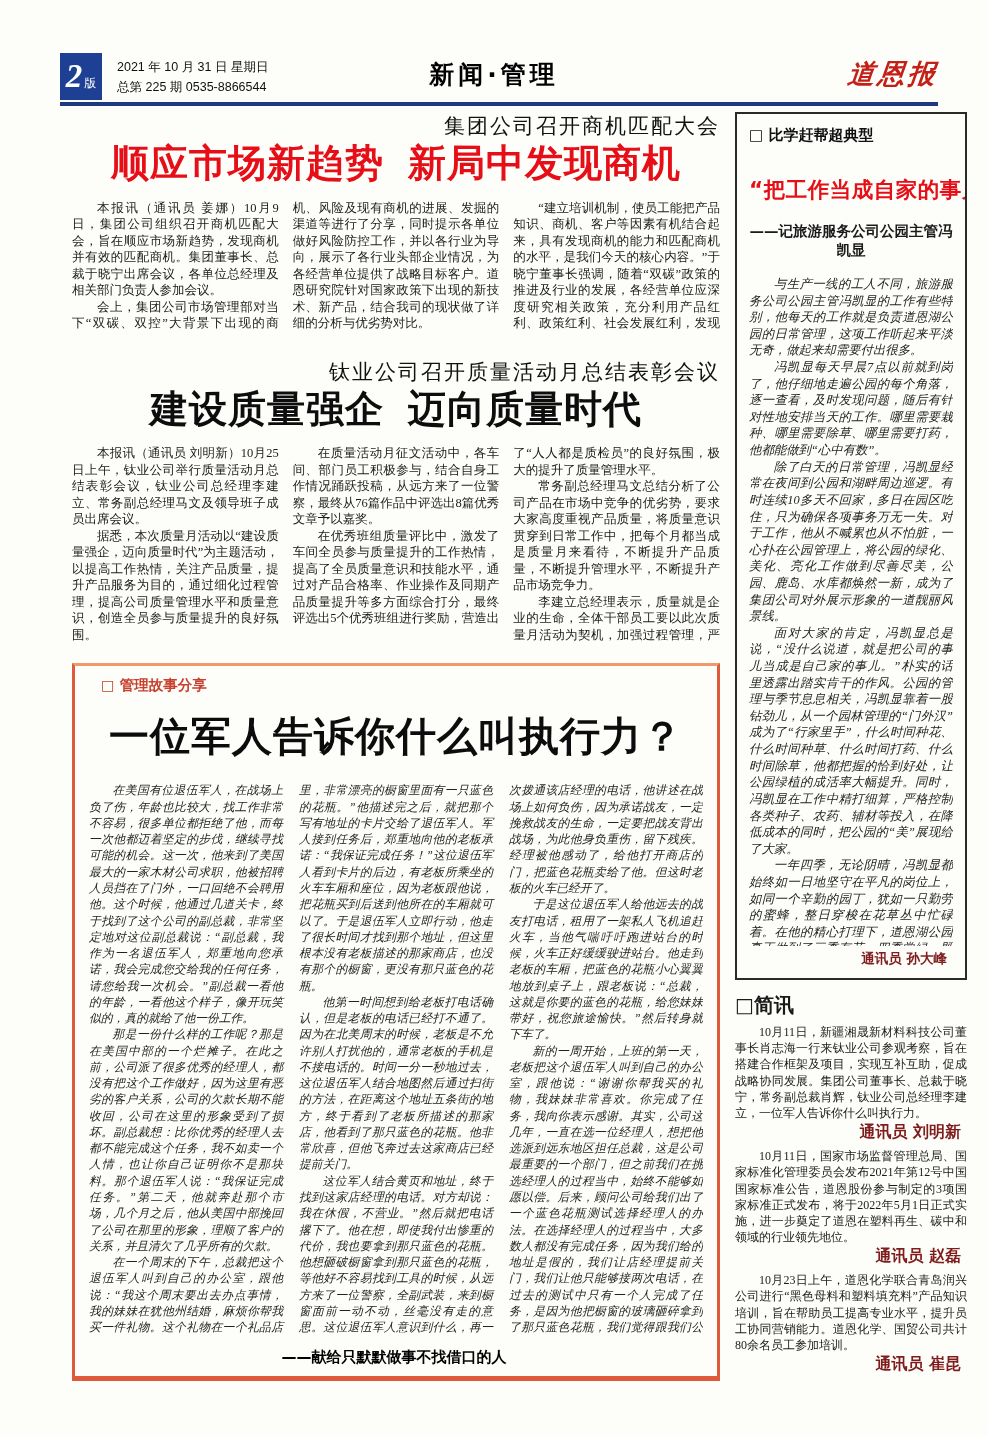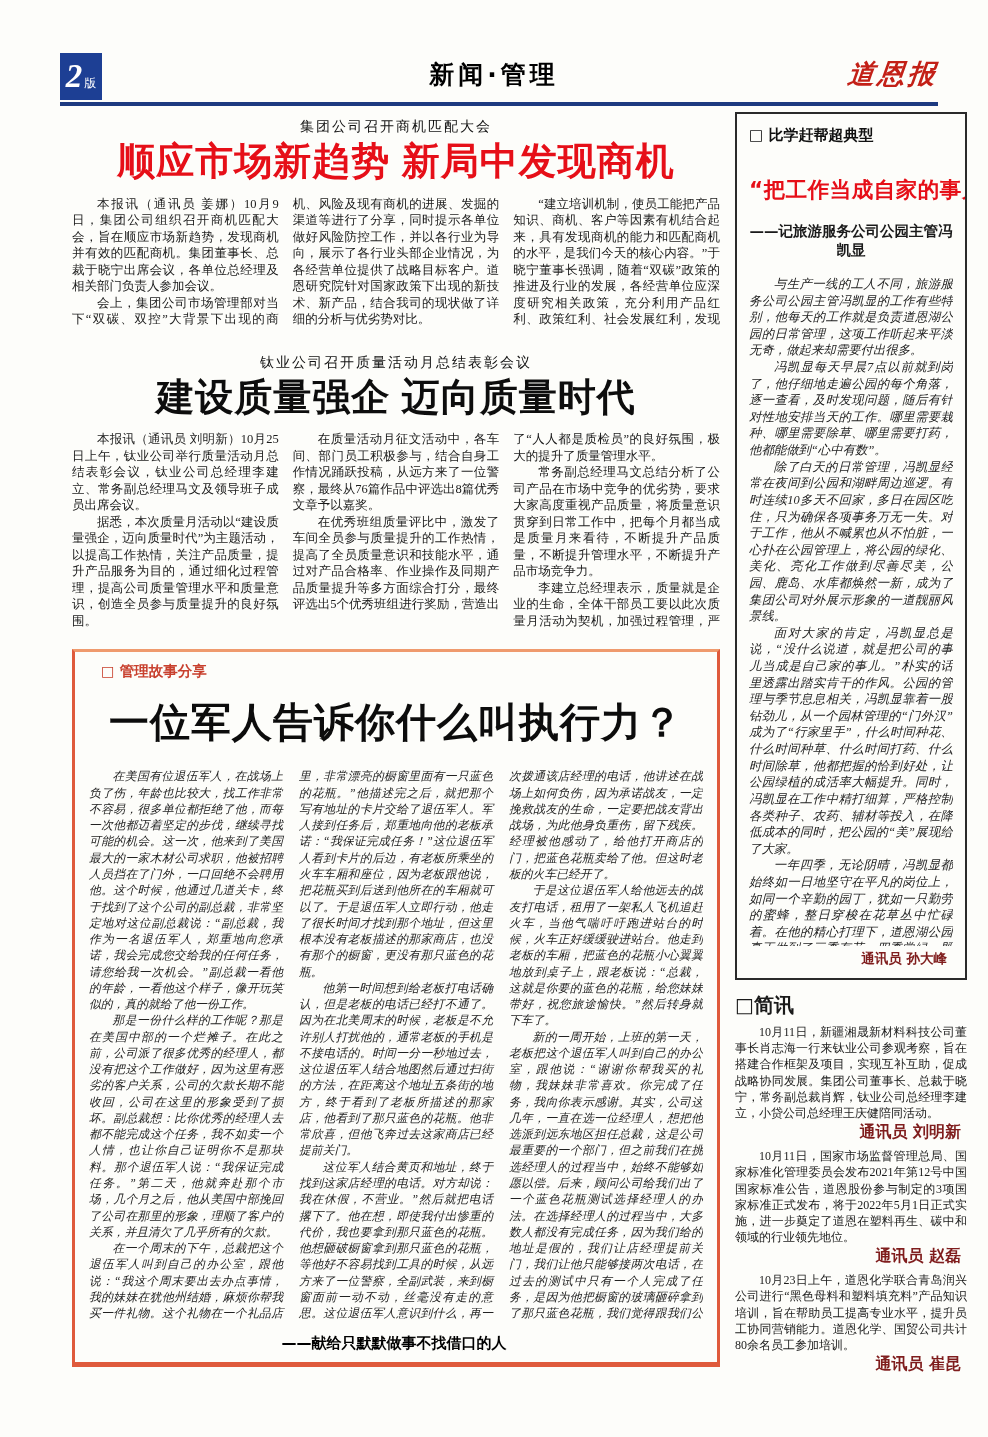--- a/index.html
+++ b/index.html
@@ -13,22 +13,22 @@
   .dateblock{position:absolute;left:117px;top:57px;font-size:12.5px;line-height:1.6;
              font-family:"Liberation Sans","DejaVu Sans",sans-serif;color:#111;}
   .section-title{position:absolute;left:0;right:0;top:58px;text-align:center;
                  font-family:"DejaVu Sans","Liberation Sans",sans-serif;
                  font-weight:bold;font-size:25px;letter-spacing:4px;color:#000;}
   .paper-logo{position:absolute;right:50px;top:56px;color:#c32017;font-size:27px;font-weight:bold;
               font-style:italic;letter-spacing:3px;transform:skewX(-6deg);}
   .header-rule{position:absolute;left:60px;right:50px;top:102px;height:4px;background:#1d3a80;}
   
   .left-main{position:absolute;left:72px;top:112px;width:648px;}
-  .kicker{text-align:center;font-size:14px;letter-spacing:2px;color:#111;margin-top:6px;}
-  .headline{margin:4px 0 12px;text-align:center;font-family:Liberation Sans, sans-serif;
+  .kicker{text-align:right;font-size:21px;letter-spacing:2px;color:#111;}
+  .headline{margin:4px 0 12px;text-align:center;font-family:Liberation Mono, monospace;
             font-weight:800;font-size:38px;letter-spacing:1px;line-height:1.15;white-space:nowrap;}
   .headline.red{color:#e60f18;}
   .headline.black{color:#0d0d0d;}
   .cols{column-gap:14px;text-align:justify;overflow:hidden;font-size:12.5px;line-height:1.32;}
   .cols p{margin:0;text-indent:2em;}
   .cols-a1{column-count:3;height:140px;}
   .cols-a2{column-count:3;height:206px;}
   .sec2{margin-top:18px;}
   
   .story-box{margin-top:12px;border:3px solid #df5a3c;border-top-color:#ef9a6d;border-bottom-width:5px;
@@ -60,20 +60,24 @@
   .brief .byline{font-size:16px;margin-top:1px;}
 </style>
 </head>
 <body>
 
 <div class="page">
 
   <div class="pagenum">
     <span class="num">2</span>
     <span class="ban">版</span>
+  </div>
+  <div class="dateblock">
+    <div>2021 年 10 月 31 日 星期日</div>
+    <div>总第 225 期 0535-8866544</div>
   </div>
   <div class="section-title">新闻·管理</div>
   <div class="paper-logo">道恩报</div>
   <div class="header-rule"></div>
 
   <main class="left-main">
 
     <section>
       <div class="kicker">集团公司召开商机匹配大会</div>
       <h1 class="headline red">顺应市场新趋势 新局中发现商机</h1>
@@ -127,21 +131,21 @@
           <p>面对大家的肯定，冯凯显总是说，“没什么说道，就是把公司的事儿当成是自己家的事儿。”朴实的话里透露出踏实肯干的作风。公园的管理与季节息息相关，冯凯显靠着一股钻劲儿，从一个园林管理的“门外汉”成为了“行家里手”，什么时间种花、什么时间种草、什么时间打药、什么时间除草，他都把握的恰到好处，让公园绿植的成活率大幅提升。同时，冯凯显在工作中精打细算，严格控制各类种子、农药、辅材等投入，在降低成本的同时，把公园的“美”展现给了大家。</p>
           <p>一年四季，无论阴晴，冯凯显都始终如一日地坚守在平凡的岗位上，如同一个辛勤的园丁，犹如一只勤劳的蜜蜂，整日穿梭在花草丛中忙碌着。在他的精心打理下，道恩湖公园真正做到了三季有花、四季常绿，既为集团公司增添了一张对外宣传的“名片”，也为周边居民提供了休闲散步的好去处。</p>
         </div>
       <div class="byline">通讯员 孙大峰</div>
     </section>
 
     <section class="briefs">
       <div class="briefs-label">□简讯</div>
 
       <div class="brief">
-        <p class="brief-text">10月11日，新疆湘晟新材料科技公司董事长肖志海一行来钛业公司参观考察，旨在搭建合作框架及项目，实现互补互助，促成战略协同发展。集团公司董事长、总裁于晓宁，常务副总裁肖辉，钛业公司总经理李建立，小贷公司总经理王庆健陪同活动。</p>
+        <p class="brief-text">10月11日，新疆湘晟新材料科技公司董事长肖志海一行来钛业公司参观考察，旨在搭建合作框架及项目，实现互补互助，促成战略协同发展。集团公司董事长、总裁于晓宁，常务副总裁肖辉，钛业公司总经理李建立，一位军人告诉你什么叫执行力。</p>
         <div class="byline">通讯员 刘明新</div>
       </div>
 
       <div class="brief">
         <p class="brief-text">10月11日，国家市场监督管理总局、国家标准化管理委员会发布2021年第12号中国国家标准公告，道恩股份参与制定的3项国家标准正式发布，将于2022年5月1日正式实施，进一步奠定了道恩在塑料再生、碳中和领域的行业领先地位。</p>
         <div class="byline">通讯员 赵磊</div>
       </div>
 
       <div class="brief">
         <p class="brief-text">10月23日上午，道恩化学联合青岛润兴公司进行“黑色母料和塑料填充料”产品知识培训，旨在帮助员工提高专业水平，提升员工协同营销能力。道恩化学、国贸公司共计80余名员工参加培训。</p>

